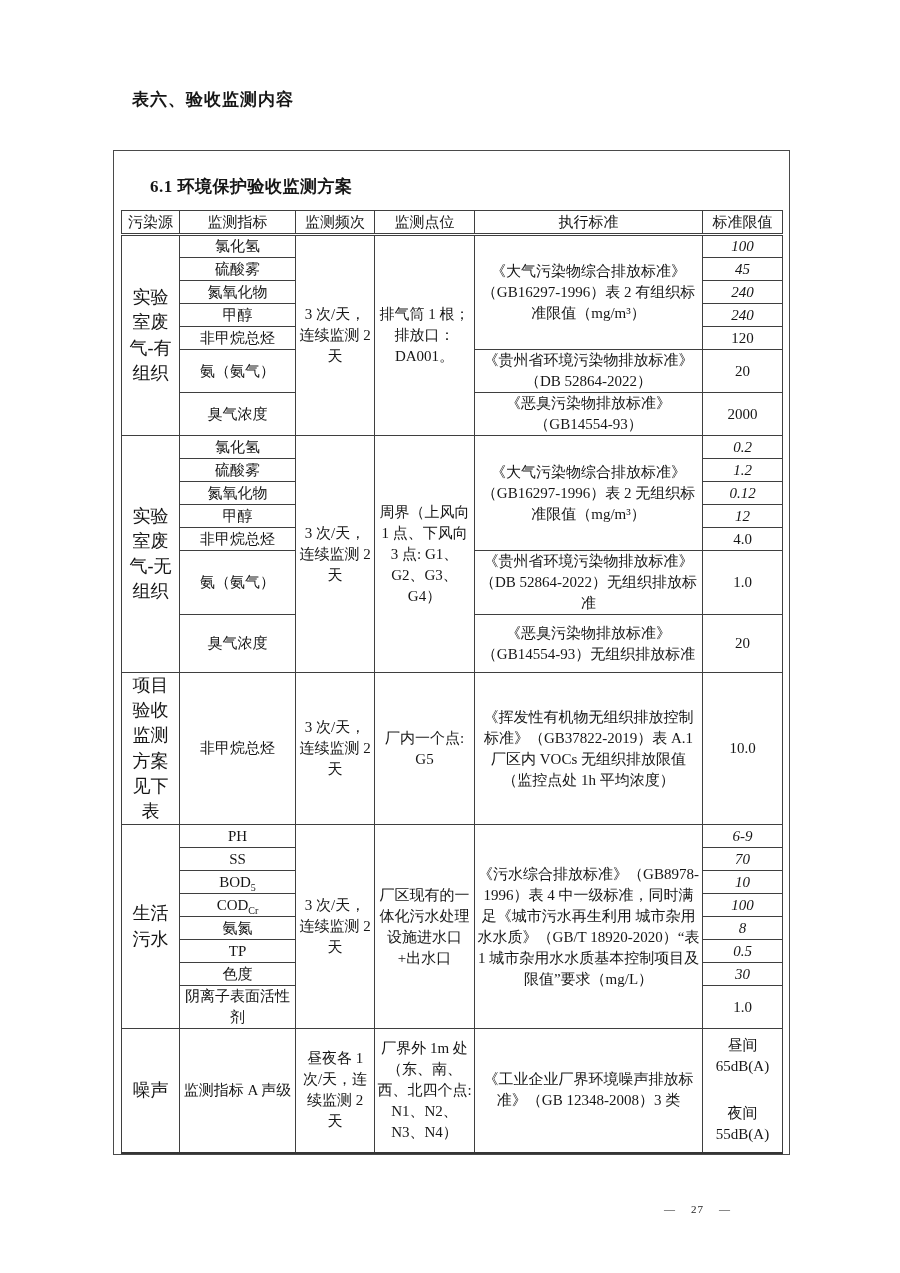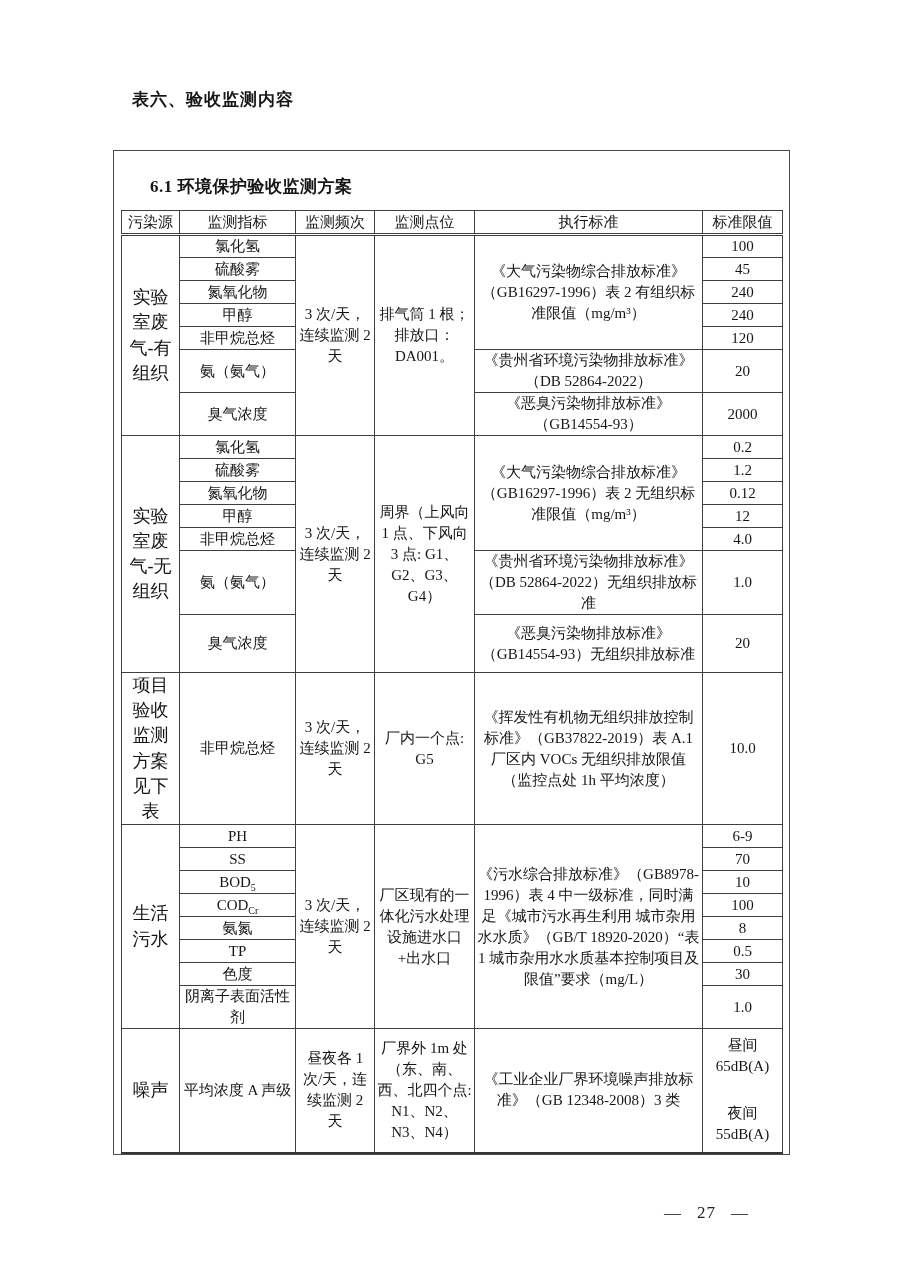--- a/index.html
+++ b/index.html
@@ -36,28 +36,28 @@
   tr.hd td{border-bottom:3px double #3f3f3f;}
   tr.last td{border-bottom:2px solid #353535;}
   td.c1{font-size:18px;line-height:1.55;padding:0 1px;}
   td.ind{padding:0 14px;}
   td.frq{padding:0 6px;}
   td.loc{padding:0 10px;}
   td.locw{padding:0 8px;}
   td.locn{padding:0 5px;}
   td.std{padding:0 12px;}
   td.lim{padding:0 2px;}
-  td.nb{border-bottom-style:hidden;}
+  td.nb{border-bottom-style:hidden;font-style:italic;}
   sub{font-size:10px;line-height:0;}
   tr.h24{height:24px;} tr.h23{height:23px;} tr.h38{height:38px;}
   tr.h42{height:42px;} tr.h62{height:62px;} tr.h58{height:58px;}
   tr.h86{height:86px;} tr.h34{height:34px;} tr.h124{height:124px;}
   .nlim + .nlim{margin-top:26px;}
   .pageno{
-    position:absolute;left:664px;top:1203px;font-size:17px;color:#222;
+    position:absolute;left:664px;top:1203px;font-size:11px;color:#222;
     letter-spacing:1px;
     text-align:center;
   }
   .pageno .num{margin:0 15px;}
 </style>
 </head>
 <body>
 
 <div class="main-title">表六、验收监测内容</div>
 
@@ -195,21 +195,21 @@
       <td class="ind">色度</td>
       <td class="lim nb">30</td>
     </tr>
     <tr class="h34">
       <td class="ind">阴离子表面活性剂</td>
       <td class="lim">1.0</td>
     </tr>
 
     <tr class="h124 last">
       <td class="c1">噪声</td>
-      <td class="ind">平均浓度 A 声级</td>
+      <td class="ind">监测指标 A 声级</td>
       <td class="frq">昼夜各 1 次/天，连续监测 2 天</td>
       <td class="locn">厂界外 1m 处（东、南、西、北四个点: N1、N2、N3、N4）</td>
       <td class="std">《工业企业厂界环境噪声排放标准》（GB 12348-2008）3 类</td>
       <td class="lim">
         <div class="nlim">
           <div>昼间</div>
           <div>65dB(A)</div>
         </div>
         <div class="nlim">
           <div>夜间</div>

